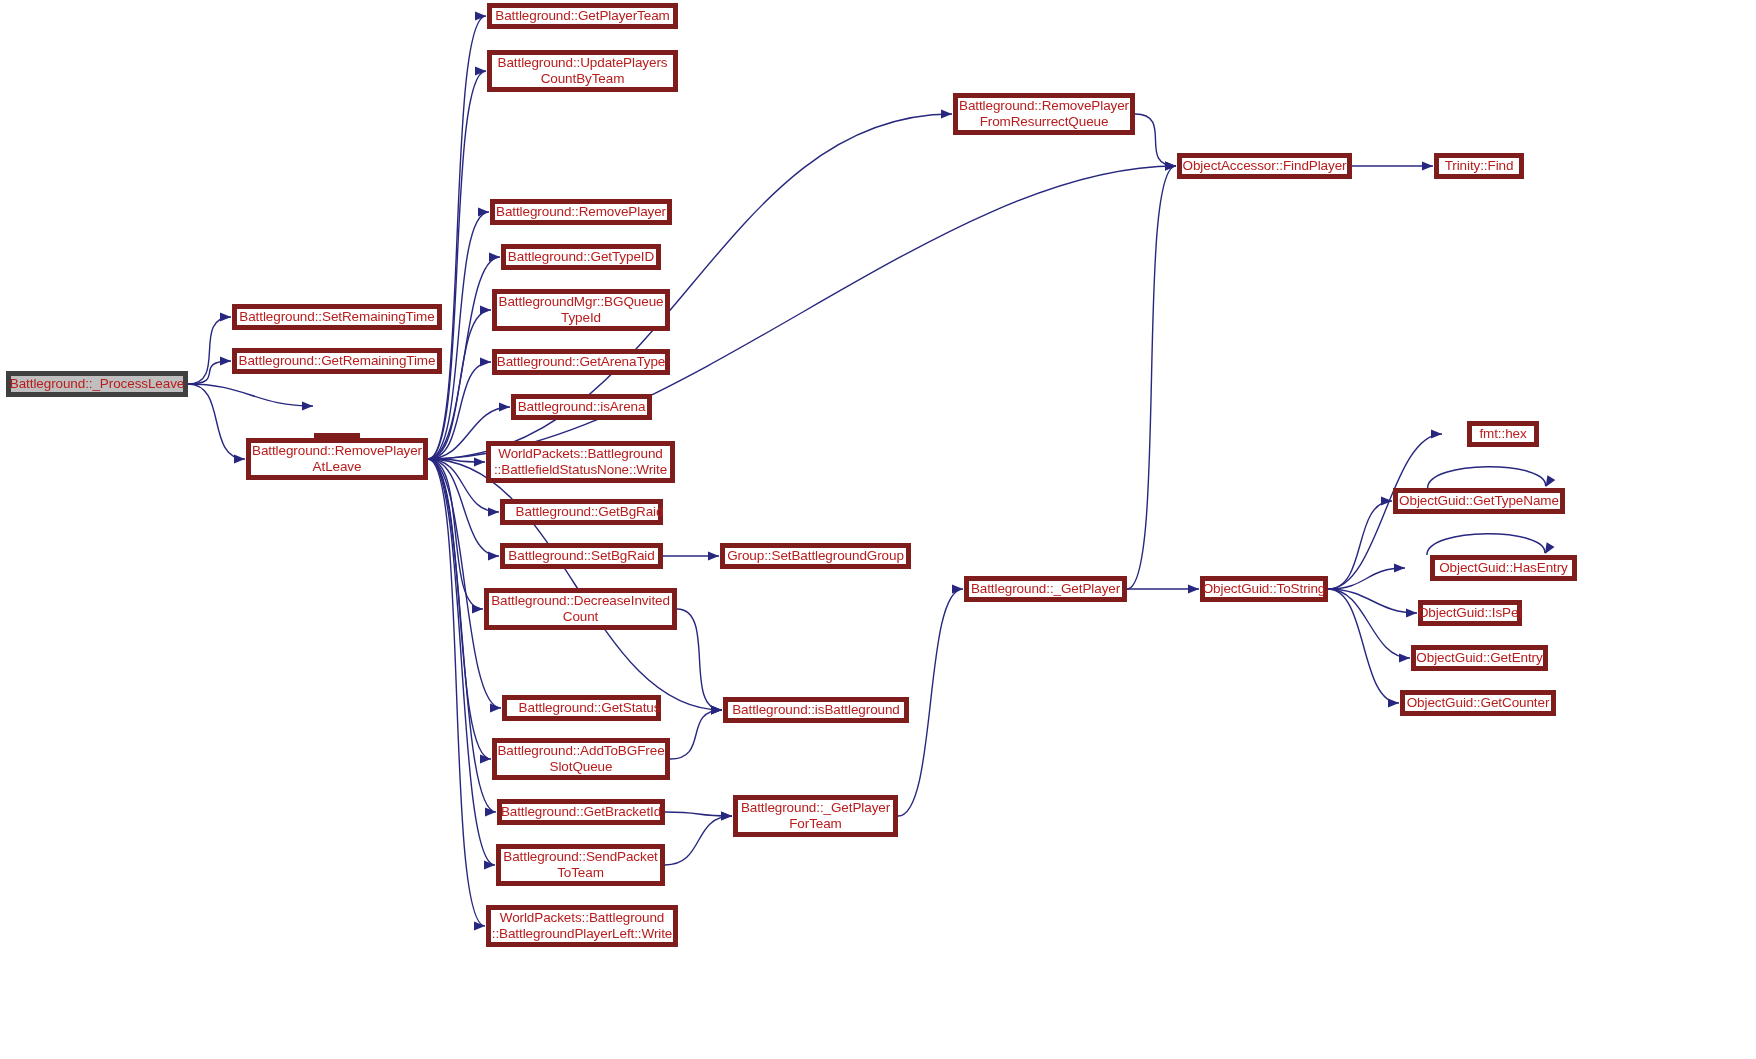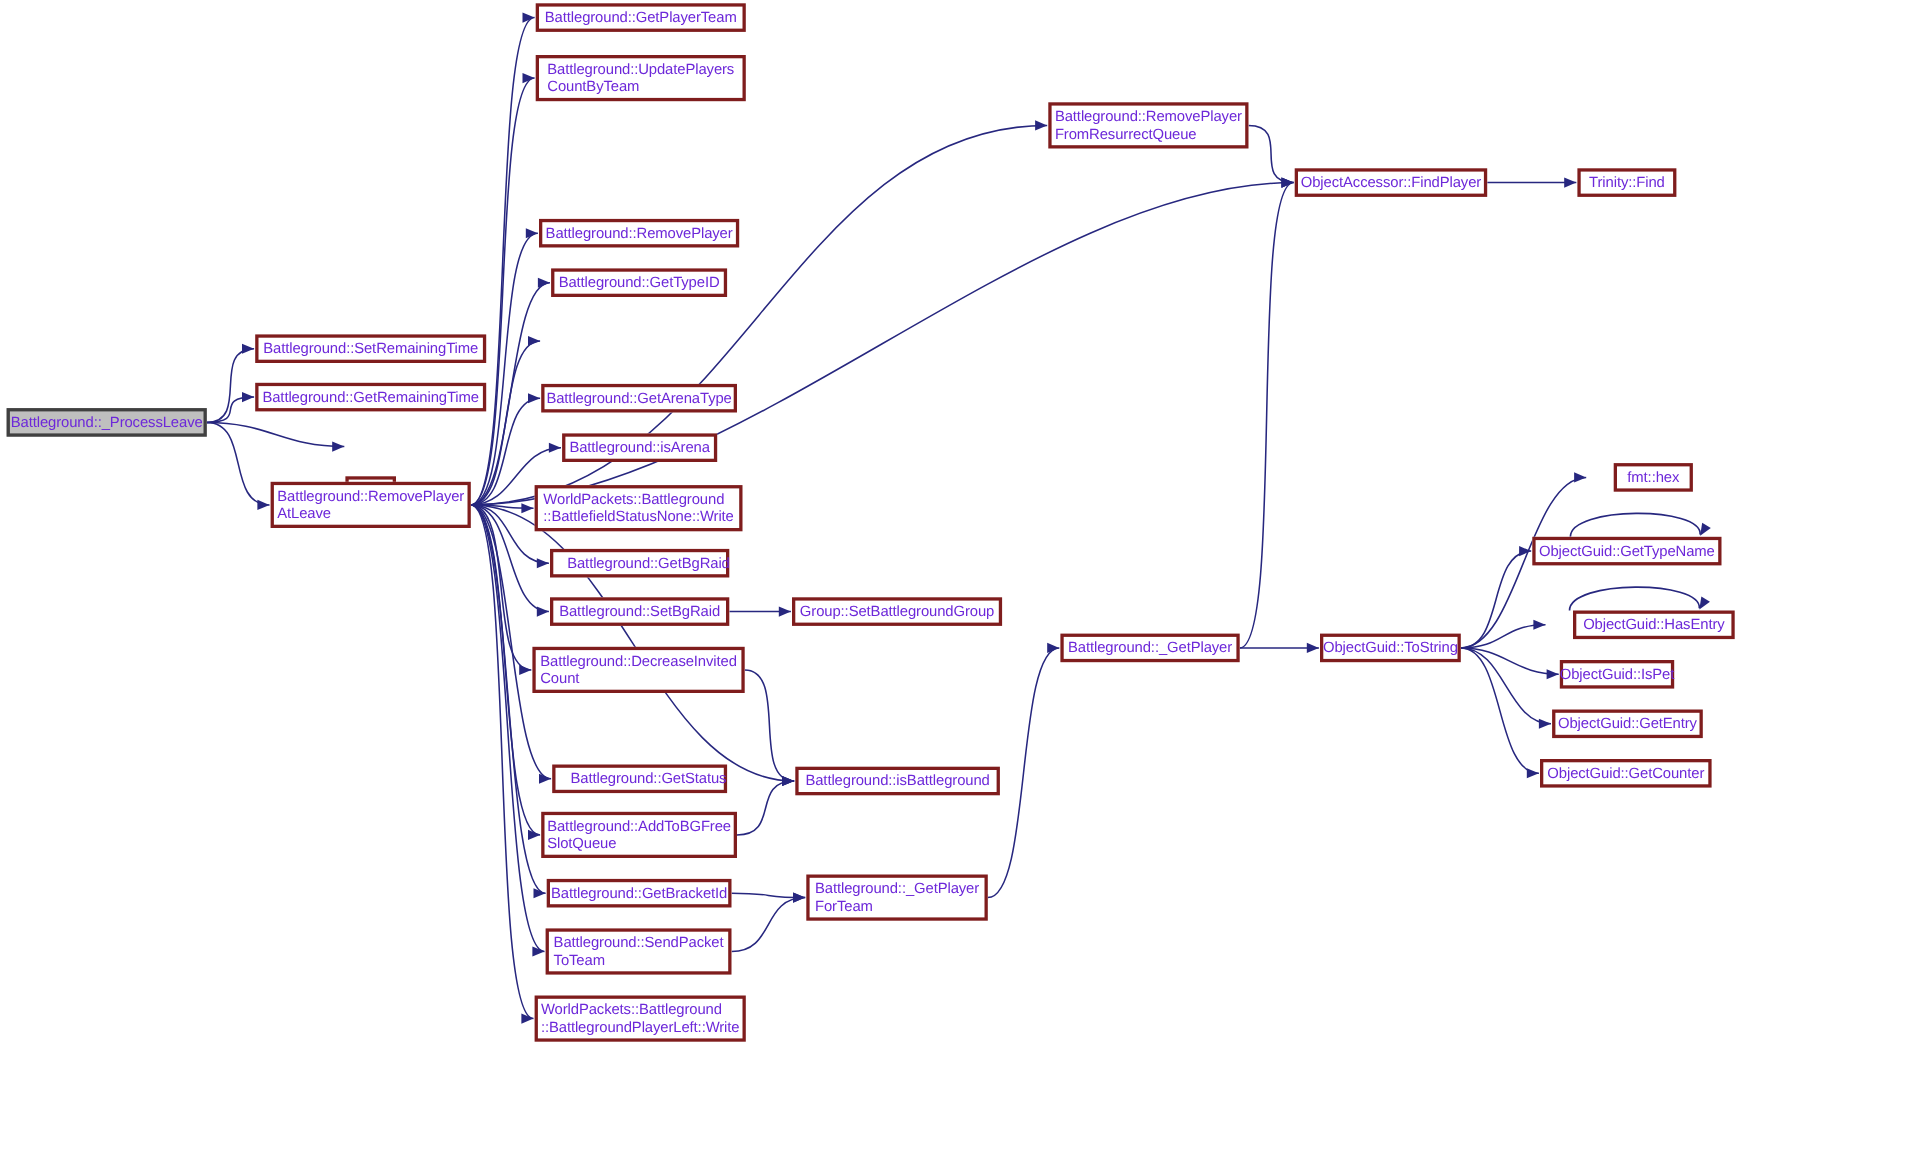--- a/index.html
+++ b/index.html
@@ -1,21 +1,21 @@
 <!DOCTYPE html>
 <html><head>
 <meta charset="utf-8">
 <style>
   html,body{margin:0;padding:0;background:#ffffff;}
   body{font-family:"Liberation Sans", sans-serif;}
   #canvas{position:relative;width:1756px;height:1059px;background:#ffffff;overflow:hidden;}
   #edges{position:absolute;left:0;top:0;width:1756px;height:1059px;pointer-events:none;}
-  .node{position:absolute;box-sizing:border-box;border:3px solid #7f1d1d;background:#ffffff;
-        display:flex;align-items:center;justify-content:center;
-        font-size:13.5px;color:#6d28d9;line-height:1.15;white-space:pre-line;
+  .node{position:absolute;box-sizing:border-box;border:5px solid #7f1d1d;background:#ffffff;
+        display:flex;align-items:center;justify-content:center;text-align:center;
+        font-size:13.5px;color:#b91c1c;line-height:1.15;white-space:pre-line;
         letter-spacing:-0.1px;}
   .node.root{background:#bfbfbf;border-color:#404040;}
 </style>
 </head>
 <body>
 
 <div id="canvas">
   <svg id="edges" viewBox="0 0 1756 1059" xmlns="http://www.w3.org/2000/svg">
       <path d="M 188 384 C 228 384 191 317 231 317" fill="none" stroke="#27277f" stroke-width="1.4"></path>
       <polygon points="231,317 220,321.6 220,312.4" fill="#27277f"></polygon>
@@ -104,20 +104,22 @@
     <div class="node" style="left: 232px; top: 304px; width: 210px; height: 26px;">Battleground::SetRemainingTime</div>
     <div class="node" style="left: 232px; top: 348px; width: 210px; height: 26px;">Battleground::GetRemainingTime</div>
     <div class="node" style="left: 314px; top: 393px; width: 46px; height: 26px; margin-top: 40px;">next</div>
     <div class="node" style="left: 246px; top: 438px; width: 182px; height: 42px;">Battleground::RemovePlayer
 AtLeave</div>
     <div class="node" style="left: 487px; top: 3px; width: 191px; height: 26px;">Battleground::GetPlayerTeam</div>
     <div class="node" style="left: 487px; top: 50px; width: 191px; height: 42px;">Battleground::UpdatePlayers
 CountByTeam</div>
     <div class="node" style="left: 490px; top: 199px; width: 182px; height: 26px;">Battleground::RemovePlayer</div>
     <div class="node" style="left: 501px; top: 244px; width: 160px; height: 26px;">Battleground::GetTypeID</div>
+    <div class="node" style="left: 492px; top: 289px; width: 178px; height: 42px;">BattlegroundMgr::BGQueue
+TypeId</div>
     <div class="node" style="left: 492px; top: 349px; width: 178px; height: 26px;">Battleground::GetArenaType</div>
     <div class="node" style="left: 511px; top: 394px; width: 141px; height: 26px;">Battleground::isArena</div>
     <div class="node" style="left: 486px; top: 441px; width: 189px; height: 42px;">WorldPackets::Battleground
 ::BattlefieldStatusNone::Write</div>
     <div class="node" style="left: 500px; top: 499px; width: 163px; height: 26px; padding-left: 16px;">Battleground::GetBgRaid</div>
     <div class="node" style="left: 500px; top: 543px; width: 163px; height: 26px;">Battleground::SetBgRaid</div>
     <div class="node" style="left: 484px; top: 588px; width: 193px; height: 42px;">Battleground::DecreaseInvited
 Count</div>
     <div class="node" style="left: 502px; top: 695px; width: 159px; height: 26px; padding-left: 16px;">Battleground::GetStatus</div>
     <div class="node" style="left: 492px; top: 738px; width: 178px; height: 42px;">Battleground::AddToBGFree

